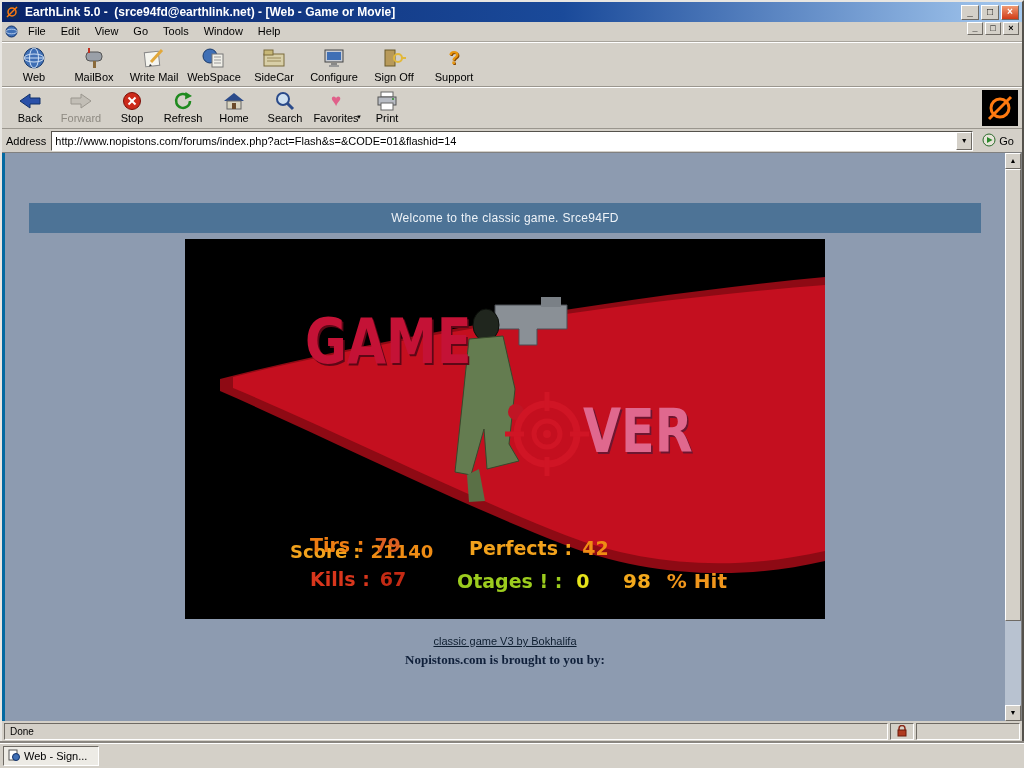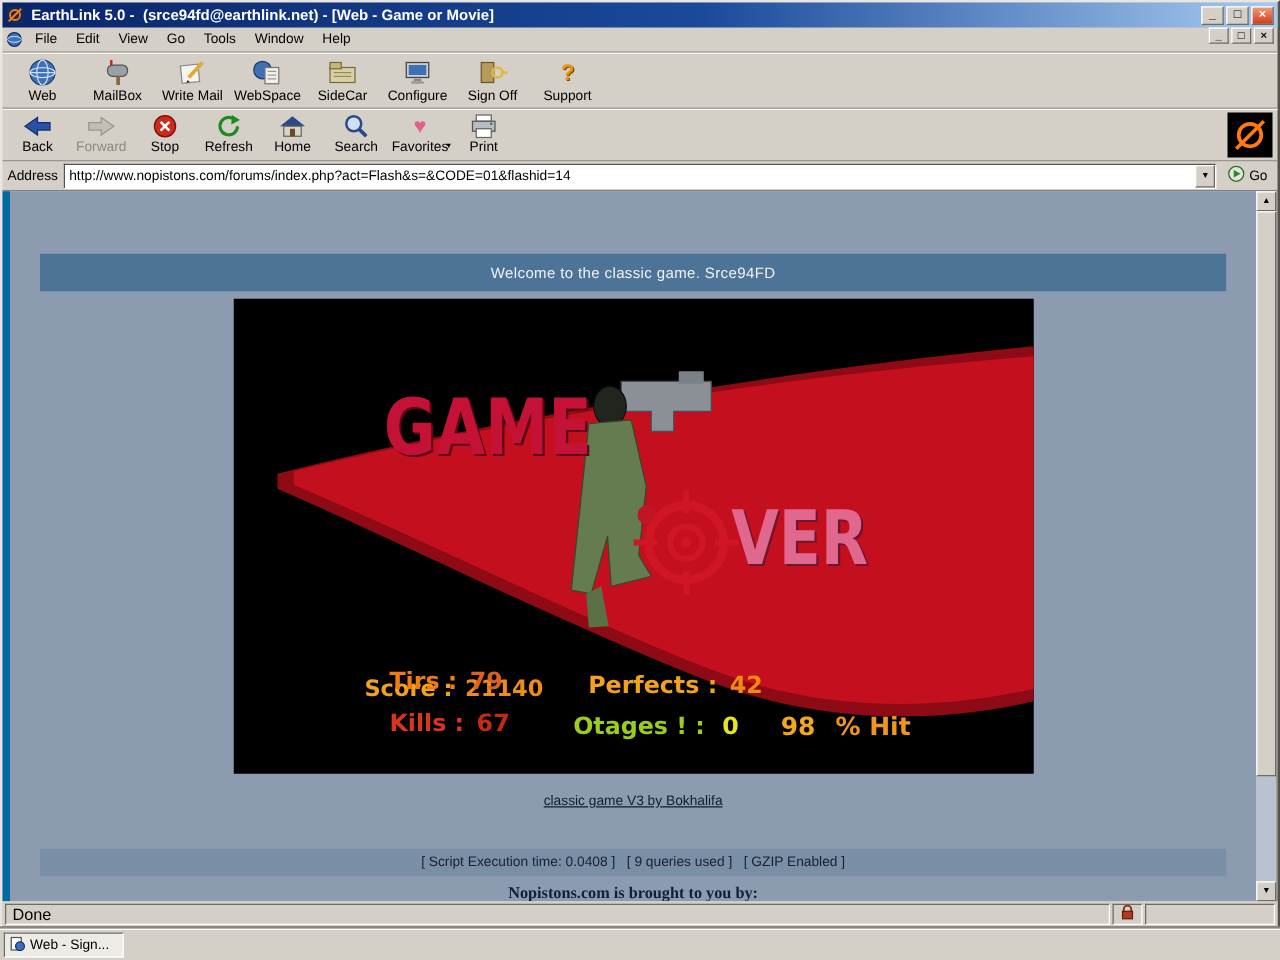--- a/index.html
+++ b/index.html
@@ -53,21 +53,21 @@
   .addressbar { flex:0 0 24px; display:flex; align-items:center; gap:5px; padding:1px 4px;
     font-size:11px; border-bottom:1px solid #808080; }
   .addr-field { flex:1; display:flex; align-items:stretch; background:#fff; height:20px;
     border:1px solid; border-color:#55524c #ffffff #ffffff #55524c; }
   .addr-input { flex:1; border:0; outline:none; font:11px "Liberation Sans",sans-serif; padding:2px 3px; }
   .addr-drop { width:16px; background:#d4d0c8; font-size:7px; display:flex; align-items:center;
     justify-content:center; }
   .go-area { display:flex; align-items:center; gap:3px; padding:0 4px; }
 
   
-  .content { flex:1; min-height:0; display:flex; border-left:6px solid #0369a1; border-right:1px solid #808080; }
+  .content { flex:1; min-height:0; display:flex; border-left:3px solid #0369a1; border-right:1px solid #808080; }
   .pagearea { flex:1; background:#8d9bb0; overflow:hidden; }
   .banner { margin:50px 24px 0; height:30px; background:#4d7396; color:#eef3f8;
     display:flex; align-items:center; justify-content:center; font-size:12px; letter-spacing:.3px; }
   .game { position:relative; width:640px; height:380px; background:#000; margin:6px auto 0; }
   .game svg.gamebg { position:absolute; left:0; top:0; }
   .g-el { position:absolute; font-family:"DejaVu Sans",sans-serif; font-weight:bold; white-space:nowrap; line-height:1; }
   .g-game { left:120px; top:72px; font-size:62px; color:#c41236; transform:scaleX(.82);
     transform-origin:left top; text-shadow:2px 2px 0 #5e0716; }
   .g-over { left:398px; top:162px; font-size:60px; color:#e0688e; transform:scaleX(.82);
     transform-origin:left top; text-shadow:2px 2px 0 #6e1630; }
@@ -89,21 +89,21 @@
     display:flex; align-items:center; justify-content:center; font-size:11px; }
   .partial { text-align:center; margin-top:5px; font:bold 13px "Liberation Serif",serif; color:#10203a; }
 
   
   .scrollbar { flex:0 0 16px; background:#b8c2d0; display:flex; flex-direction:column; }
   .sb-btn { height:16px; background:#d4d0c8; font-size:7px; text-align:center; line-height:13px; color:#000; }
   .sb-track { flex:1; position:relative; }
   .sb-thumb { position:absolute; top:0; left:0; right:0; height:452px; background:#d4d0c8; }
 
   
-  .statusbar { flex:0 0 20px; display:flex; gap:2px; padding:2px 2px 1px; font-size:13px; background:#d4d0c8; }
+  .statusbar { flex:0 0 20px; display:flex; gap:2px; padding:2px 2px 1px; font-size:10px; background:#d4d0c8; }
   .sb-panel { display:flex; align-items:center; padding:0 5px; }
   .sb-status { flex:1; }
   .sb-lock { width:24px; justify-content:center; padding:0; }
   .sb-right { width:104px; }
   .taskbar { flex:0 0 24px; background:#d4d0c8; border-top:1px solid #fff;
     box-shadow:0 -2px 0 #8a8680; display:flex; align-items:center; padding:2px 3px; }
   .task-btn { height:20px; width:96px; display:flex; align-items:center; gap:4px; padding:0 4px;
     font-size:11px; border:1px solid; border-color:#6e6a64 #ffffff #ffffff #6e6a64; background:#edebe5; }
   .task-btn span.t-label { overflow:hidden; white-space:nowrap; }
 </style>
@@ -379,21 +379,20 @@
           </span>
           <span class="g-el g-hit">
             <span class="c-hit-val">98</span><span class="c-hit-lab">% Hit</span>
           </span>
         </div>
 
         <div class="credit">
           <a href="#">classic game V3 by Bokhalifa</a>
         </div>
 
-        <div class="info-bar">[ Script Execution time: 0.0408 ] &nbsp; [ 9 queries used ] &nbsp; [ GZIP Enabled ]</div>
 
         <div class="partial">Nopistons.com is brought to you by:</div>
       </div>
 
       <div class="scrollbar">
         <span class="sb-btn raised">▲</span>
         <span class="sb-track">
           <span class="sb-thumb raised"></span>
         </span>
         <span class="sb-btn raised">▼</span>

